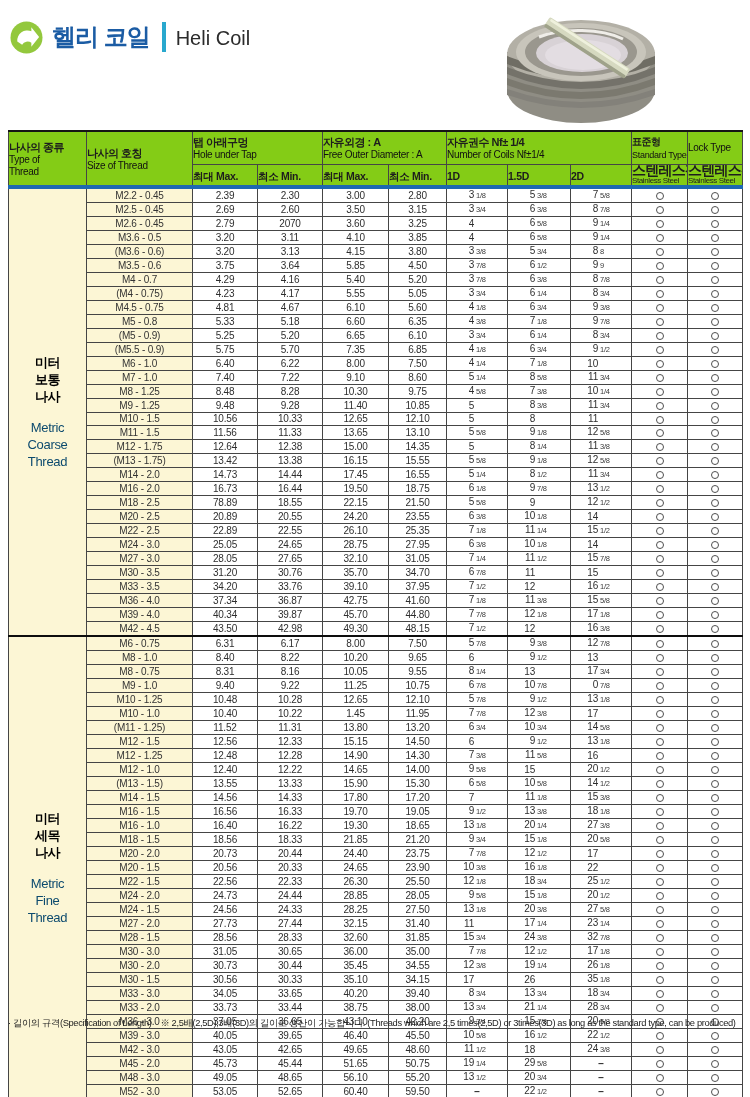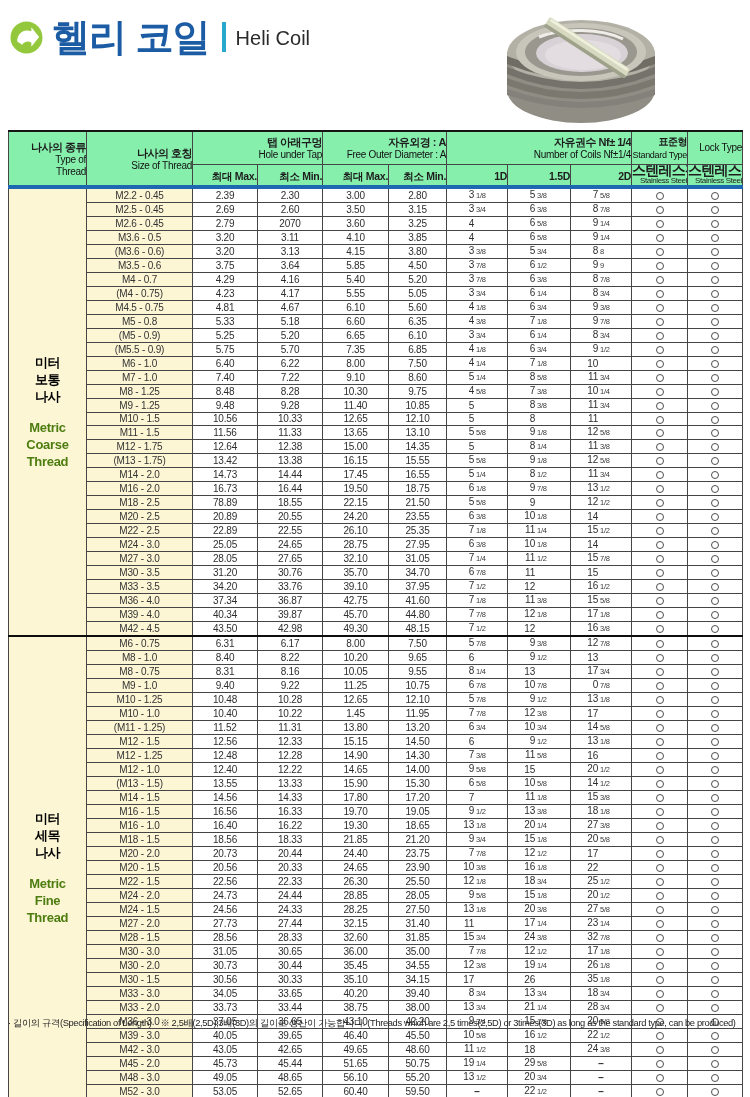--- a/index.html
+++ b/index.html
@@ -11,36 +11,36 @@
     --green:#93C83D;
     --ink:#1d1d1d;
   }
   *{margin:0;padding:0;box-sizing:border-box;}
   html,body{background:#fff;}
   body{width:750px;height:1097px;position:relative;font-family:"Liberation Sans",sans-serif;color:var(--ink);overflow:hidden;}
 
   
   .pagehead{position:absolute;left:10px;top:14px;height:46px;display:flex;align-items:center;}
   .logo{width:33px;height:33px;flex:0 0 auto;}
-  .title-ko{font-size:38px;font-weight:bold;color:var(--title-blue);letter-spacing:-1px;margin-left:9px;}
+  .title-ko{font-size:24px;font-weight:bold;color:var(--title-blue);letter-spacing:-1px;margin-left:9px;}
   .title-div{width:4px;height:30px;background:var(--cyan);margin:0 10px 0 12px;}
   .title-en{font-size:20px;color:#2b2b2b;letter-spacing:0px;margin-top:2px;}
   .photo{position:absolute;left:497px;top:4px;width:172px;height:122px;}
 
   
   table.tbl{
     position:absolute;left:8px;top:130px;width:734px;
     border-collapse:collapse;table-layout:fixed;
     border-top:2px solid #151515;
     border-left:1.5px solid #2a2a2a;border-right:1.5px solid #2a2a2a;
     border-bottom:4.5px solid var(--bar);
   }
   .tbl th,.tbl td{border:1px solid var(--bd);padding:0;overflow:hidden;white-space:nowrap;}
   .tbl thead{border-bottom:4px solid var(--bar);}
-  .tbl thead th{background:#86efac;font-weight:normal;text-align:right;vertical-align:middle;}
+  .tbl thead th{background:#84cc16;font-weight:normal;text-align:left;vertical-align:middle;}
   .h-ko{font-size:11px;font-weight:bold;letter-spacing:-0.5px;line-height:14px;}
   .h-en{font-size:10px;letter-spacing:-0.3px;line-height:12px;color:#111;}
   .h-sub{font-size:10.5px;font-weight:bold;letter-spacing:-0.3px;}
   .h-steel-ko{font-size:14px;font-weight:bold;letter-spacing:-0.8px;line-height:11px;}
   .h-steel-en{font-size:8px;letter-spacing:-0.4px;line-height:9px;}
   tr.hr1{height:33px;} tr.hr2{height:23px;}
 
   .tbl tbody tr{height:13.4px;}
   .tbl td{font-size:10px;line-height:12px;color:#2e2e2e;letter-spacing:-0.2px;vertical-align:middle;}
   td.size{background:var(--cream);text-align:center;font-size:10px;color:#333;}
@@ -48,21 +48,21 @@
   td.num.dash{font-weight:bold;}
   td.coil>div{display:flex;align-items:baseline;}
   td.coil .ci{display:inline-block;width:27px;text-align:right;}
   td.coil .cf{font-size:7.5px;margin-left:2px;color:#3a3a3a;}
   td.mark{text-align:center;}
   .circle{display:inline-block;width:8px;height:8px;border:1.2px solid #4f4f4f;border-radius:50%;vertical-align:middle;}
 
   td.typecell{background:var(--cream);text-align:center;vertical-align:middle;}
   .lab-ko div{font-size:13px;font-weight:bold;color:#000;line-height:17px;letter-spacing:-0.5px;}
   .lab-en{margin-top:14px;}
-  .lab-en div{font-size:13px;font-weight:bold;color:#4d7c0f;line-height:17px;letter-spacing:-0.3px;}
+  .lab-en div{font-size:13px;font-weight:normal;color:#0c4a6e;line-height:17px;letter-spacing:-0.3px;}
 
   tbody#body-coarse{border-bottom:2px solid #0d0d0d;}
 
   
   .footnote{position:absolute;left:8px;top:1017px;width:740px;font-size:9.3px;color:#222;letter-spacing:-0.35px;}
 </style>
 </head>
 <body>
 
 <div class="pagehead">

